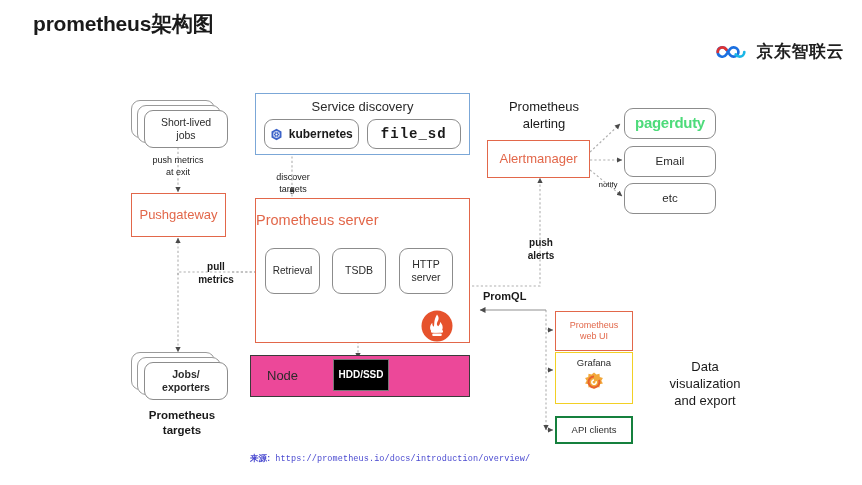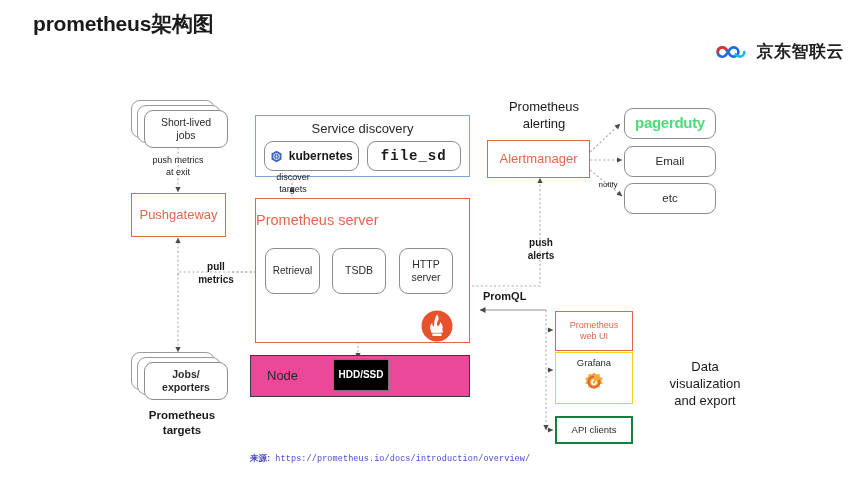--- a/index.html
+++ b/index.html
@@ -157,21 +157,21 @@
     <div class="sheet" style="left:6px; top:5px; width:84px; height:38px;"></div>
     <div class="node rounded gray" style="left:13px; top:10px; width:84px; height:38px; position:absolute;">
       <span style="white-space:pre-line;">Jobs/
 exporters</span>
     </div>
   </div>
 
   <div class="lbl med" style="left:122px; top:408px; width:120px; white-space:pre-line; font-weight:bold;">Prometheus
 targets</div>
 
-  <div class="node blue" style="left:255px; top:93px; width:215px; height:62px; display:block; padding:5px 8px;margin-top:22px;">
+  <div class="node blue" style="left:255px; top:93px; width:215px; height:62px; display:block; padding:5px 8px;">
     <div style="font-size:13px; text-align:center; margin-bottom:4px;">Service discovery</div>
     <div style="display:flex; gap:8px; justify-content:center;">
       <div class="node rounded gray k8s-row" style="position:relative; left:auto; top:auto; width:96px; height:30px;">
         <svg width="13" height="13" viewBox="0 0 24 24">
           <polygon points="12,1.6 21.2,6.4 21.2,17.6 12,22.4 2.8,17.6 2.8,6.4" fill="#3a62c8"></polygon>
           <circle cx="12" cy="12" r="5.6" fill="none" stroke="#fff" stroke-width="1.4"></circle>
           <circle cx="12" cy="12" r="1.9" fill="#fff"></circle>
           <g stroke="#fff" stroke-width="1.2">
             <path d="M12 6.4v2.2M12 15.4v2.2M6.8 9.2l1.9 1.1M15.3 13.7l1.9 1.1M6.8 14.8l1.9-1.1M15.3 10.3l1.9-1.1"></path>
           </g>

